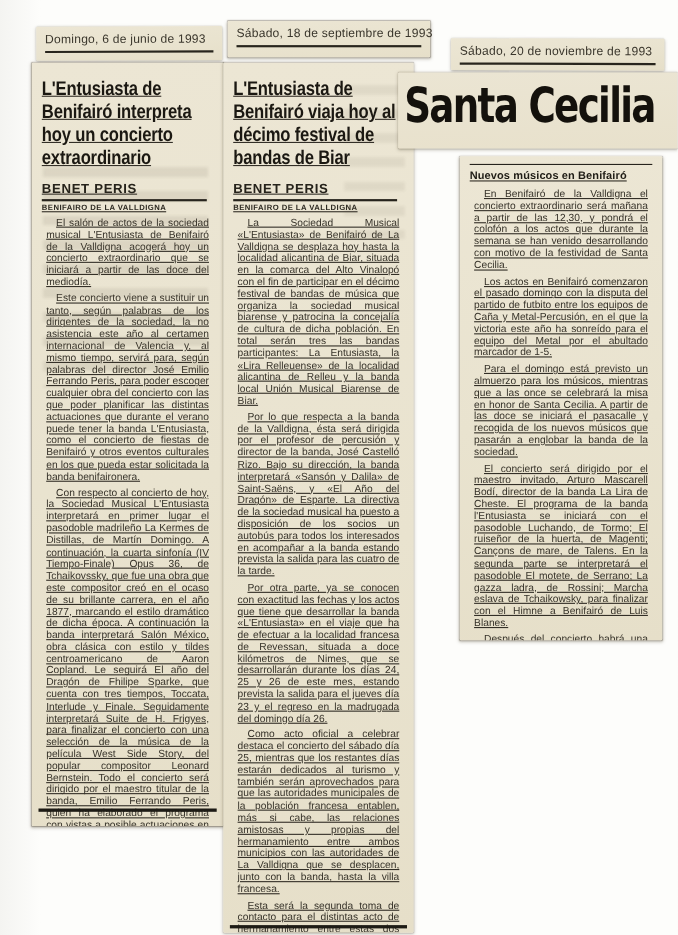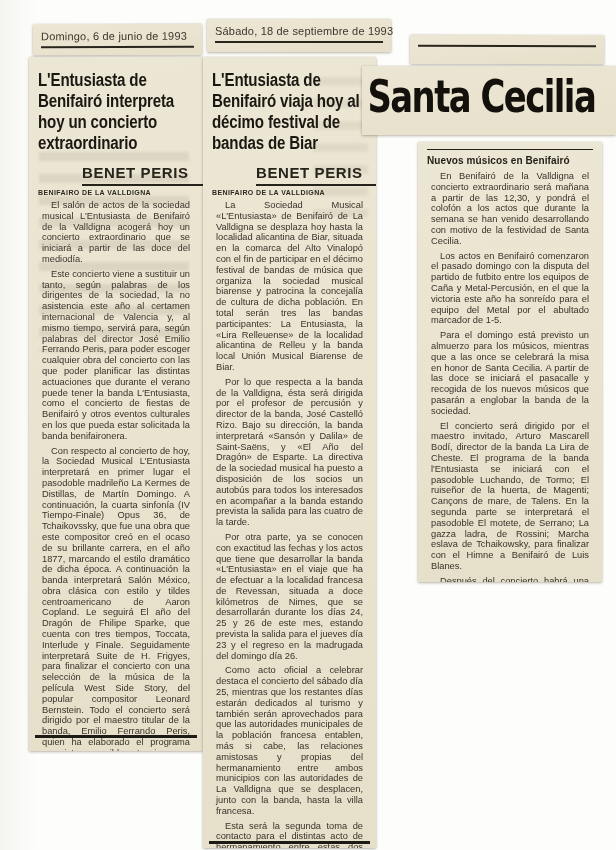--- a/index.html
+++ b/index.html
@@ -22,32 +22,32 @@
     color:#332f27;
     box-sizing:border-box;
   }
   
   .date-strip{padding:6px 8px 5px;}
   .date-text{
     font-size:11px;letter-spacing:.2px;color:#3a362c;white-space:nowrap;
   }
   .date-rule{height:2px;background:#28251d;margin-top:4px;}
   
-  .article{padding:9px 9px 8px;overflow:hidden;}
+  .article{padding:9px 9px 8px;overflow:hidden;text-decoration:underline;}
   .headline{
     font-weight:bold;color:#1b1812;
     font-size:18px;line-height:21px;
     width:190px;transform:scaleX(.84);transform-origin:left top;
     letter-spacing:-.2px;
     margin:4px 0 10px;
   }
   .byline{
-    font-weight:bold;font-size:15px;letter-spacing:.6px;color:#26231b;
+    font-weight:bold;font-size:12px;letter-spacing:.6px;color:#26231b;
     border-bottom:2px solid #26231c;
-    padding-bottom:3px;margin-bottom:3px;width:96%;margin-left:44px;
+    padding-bottom:3px;margin-bottom:3px;width:96%;
   }
   .dateline{
     font-weight:bold;font-size:7px;letter-spacing:.4px;color:#2c2921;
     margin-bottom:4px;
   }
   .body-text p{
     margin:4px;
     font-size:9.3px;line-height:10.8px;
     text-align:justify;text-indent:9px;
     color:#37332a;
@@ -128,20 +128,21 @@
       <p>La Sociedad Musical «L'Entusiasta» de Benifairó de La Valldigna se desplaza hoy hasta la localidad alicantina de Biar, situada en la comarca del Alto Vinalopó con el fin de participar en el décimo festival de bandas de música que organiza la sociedad musical biarense y patrocina la concejalía de cultura de dicha población. En total serán tres las bandas participantes: La Entusiasta, la «Lira Relleuense» de la localidad alicantina de Relleu y la banda local Unión Musical Biarense de Biar.</p>
       <p>Por lo que respecta a la banda de la Valldigna, ésta será dirigida por el profesor de percusión y director de la banda, José Castelló Rizo. Bajo su dirección, la banda interpretará «Sansón y Dalila» de Saint-Saëns, y «El Año del Dragón» de Esparte. La directiva de la sociedad musical ha puesto a disposición de los socios un autobús para todos los interesados en acompañar a la banda estando prevista la salida para las cuatro de la tarde.</p>
       <p>Por otra parte, ya se conocen con exactitud las fechas y los actos que tiene que desarrollar la banda «L'Entusiasta» en el viaje que ha de efectuar a la localidad francesa de Revessan, situada a doce kilómetros de Nimes, que se desarrollarán durante los días 24, 25 y 26 de este mes, estando prevista la salida para el jueves día 23 y el regreso en la madrugada del domingo día 26.</p>
       <p>Como acto oficial a celebrar destaca el concierto del sábado día 25, mientras que los restantes días estarán dedicados al turismo y también serán aprovechados para que las autoridades municipales de la población francesa entablen, más si cabe, las relaciones amistosas y propias del hermanamiento entre ambos municipios con las autoridades de La Valldigna que se desplacen, junto con la banda, hasta la villa francesa.</p>
       <p>Esta será la segunda toma de contacto para el distintas acto de hermanamiento entre estas dos pequeñas poblaciones que tuvo su primer acto el pasado mes de agosto con motivo de las fiestas patronales de Benifairó de la Valldigna.</p>
     </div>
     <div class="bottom-rule"></div>
   </div>
 
   <div class="clip date-strip clip-date-right">
+    <div class="date-text">Sábado, 20 de noviembre de 1993</div>
     <div class="date-rule"></div>
   </div>
 
   <div class="clip clip-headline-right">
     <div class="big-headline">Santa Cecilia</div>
   </div>
 
   <div class="clip article clip-main-right">
     <div class="subhead">Nuevos músicos en Benifairó</div>
     <div class="body-text">

